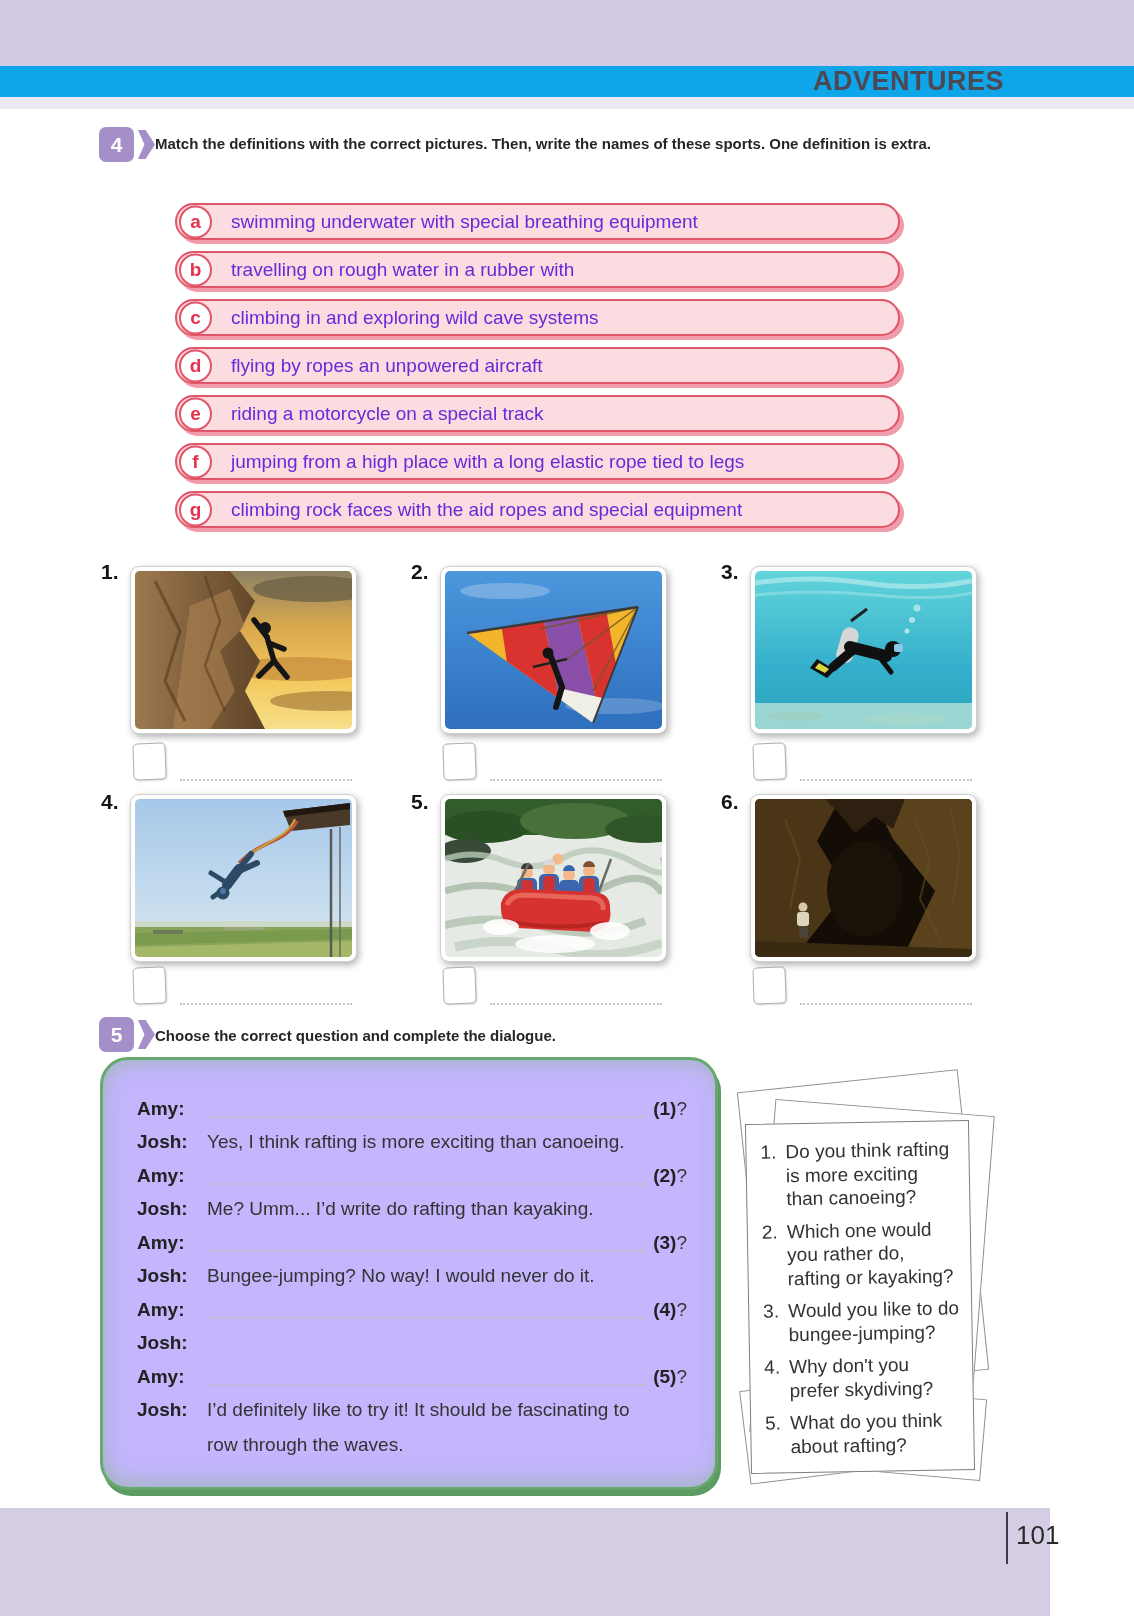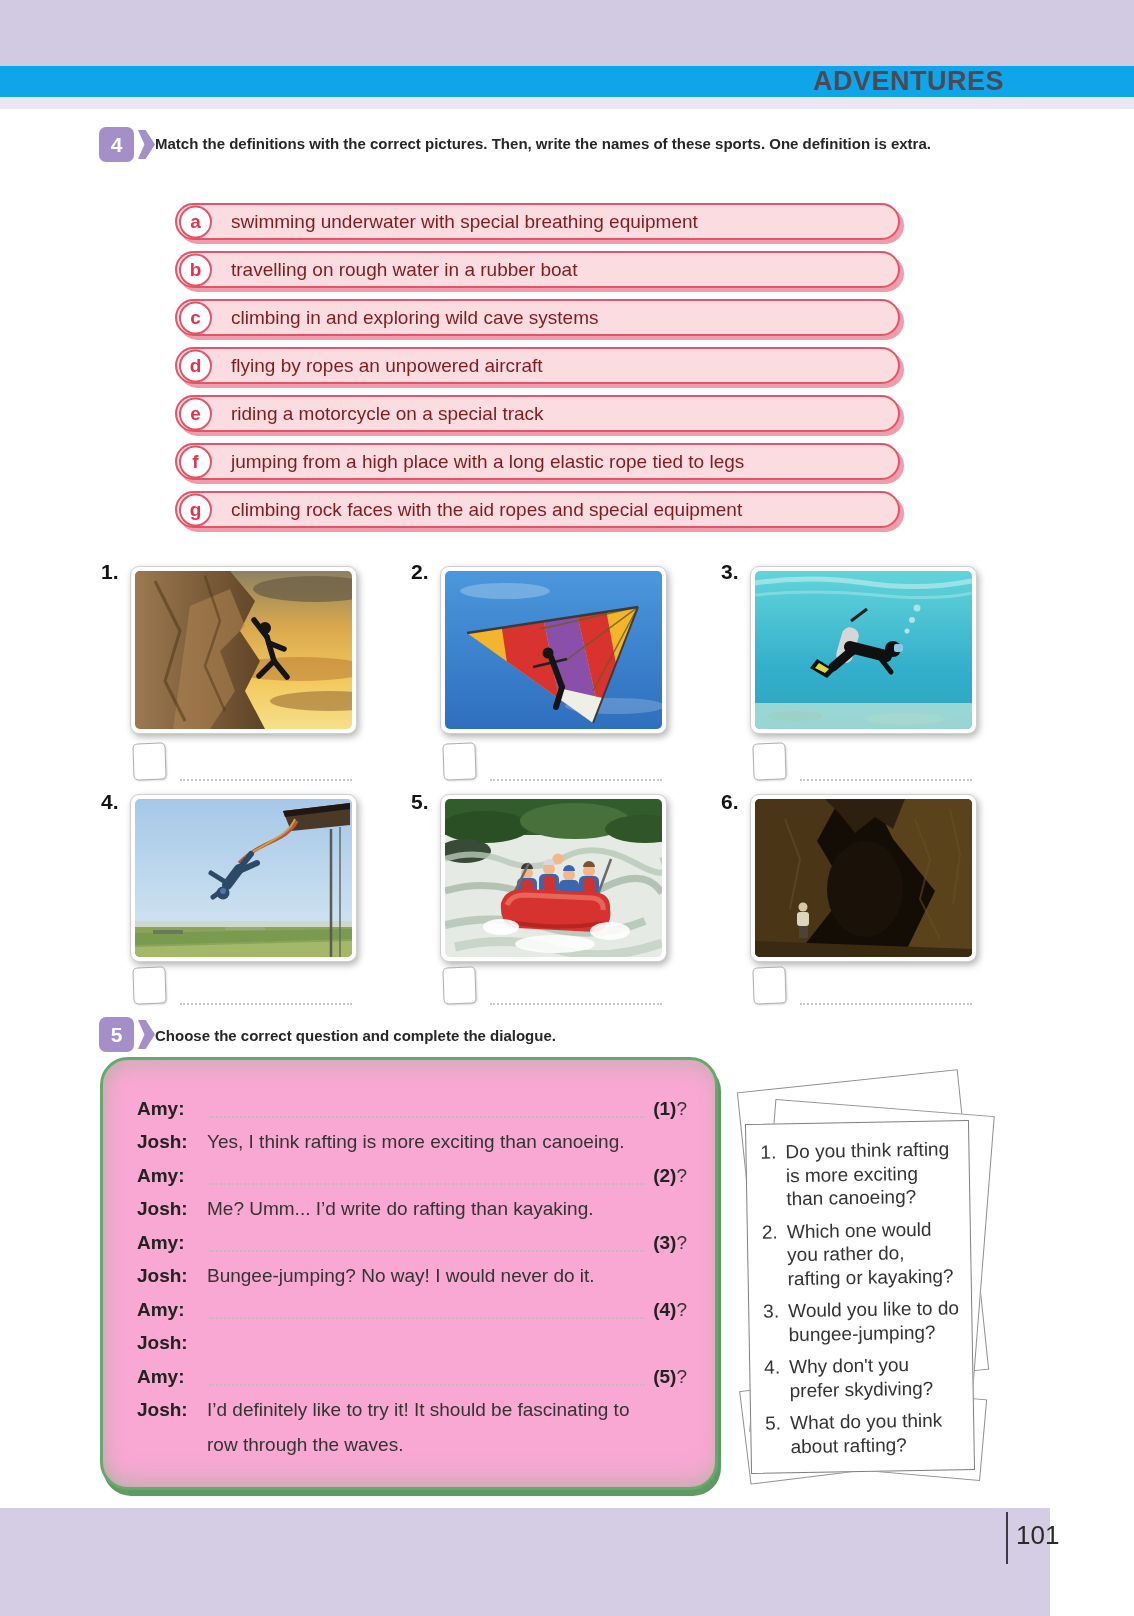--- a/index.html
+++ b/index.html
@@ -22,33 +22,33 @@
   .ex-heading{position:absolute;font-size:15px;font-weight:bold;color:#262626;line-height:29px;}
 
   
   .pills{position:absolute;left:175px;top:203px;width:725px;}
   .def-pill{position:relative;height:37px;background:#fbdce0;border:2px solid #e25568;border-radius:20px;
             box-shadow:4px 4px 0 #ef9cab;margin-bottom:11px;display:flex;align-items:center;
             padding-left:54px;box-sizing:border-box;}
   .def-letter{position:absolute;left:2px;top:50%;transform:translateY(-50%);width:33px;height:33px;
               background:#fff;border:2px solid #e25568;border-radius:50%;color:#e6314e;
               font-weight:bold;font-size:19px;display:flex;align-items:center;justify-content:center;box-sizing:border-box;}
-  .def-text{font-size:19px;color:#7f1d1d;}
+  .def-text{font-size:19px;color:#6d28d9;}
 
   
   .pic-num{position:absolute;font-size:21px;font-weight:bold;color:#141414;}
   .photo-frame{position:absolute;width:227px;height:168px;background:#fff;border:1px solid #cfcfcf;
                border-radius:9px;box-shadow:2px 3px 7px rgba(0,0,0,0.30);padding:4px;box-sizing:border-box;}
   .photo-frame svg{display:block;width:217px;height:158px;border-radius:5px;}
   .ans-box{position:absolute;width:33px;height:37px;background:#fff;border:1.5px solid #aeaeae;
            border-radius:5px;transform:rotate(-2deg);box-shadow:1px 1px 2px rgba(0,0,0,0.15);box-sizing:border-box;}
   .ans-line{position:absolute;width:172px;height:30px;border-bottom:2px dotted #c6c6c6;}
 
   
-  .dlg-box{position:absolute;left:100px;top:1057px;width:618px;height:433px;background:#f9a8d4;
+  .dlg-box{position:absolute;left:100px;top:1057px;width:618px;height:433px;background:#c4b5fd;
            border:3px solid #67a96c;border-radius:28px;box-shadow:3px 6px 0 #5c9c62,
            inset 0 14px 22px -10px rgba(130,185,130,0.40), inset 0 -16px 24px -12px rgba(130,185,130,0.50),
            inset 14px 0 22px -16px rgba(130,185,130,0.35);
            padding:36px 28px 0 34px;box-sizing:border-box;}
   .dlg-row{display:flex;align-items:flex-end;margin-bottom:9px;font-size:19px;line-height:24px;color:#333;}
   .dlg-speaker{width:70px;flex-shrink:0;font-weight:bold;color:#222;}
   .dlg-text{flex:1;}
   .dlg-blank{flex:1;height:20px;border-bottom:2px dotted #bcbcbc;margin:0 8px 3px 2px;}
   .dlg-num{font-weight:bold;color:#222;}
   .dlg-cont .dlg-text{margin-top:2px;}
@@ -88,21 +88,21 @@
   </div>
   <div class="ex-heading" style="left:155px;top:129px;width:835px;">Match the definitions with the correct pictures. Then, write the names of these sports. One definition is extra.</div>
 
   <div class="pills">
     <div class="def-pill">
       <span class="def-letter">a</span>
       <span class="def-text">swimming underwater with special breathing equipment</span>
     </div>
     <div class="def-pill">
       <span class="def-letter">b</span>
-      <span class="def-text">travelling on rough water in a rubber boat</span>
+      <span class="def-text">travelling on rough water in a rubber with</span>
     </div>
     <div class="def-pill">
       <span class="def-letter">c</span>
       <span class="def-text">climbing in and exploring wild cave systems</span>
     </div>
     <div class="def-pill">
       <span class="def-letter">d</span>
       <span class="def-text">flying by ropes an unpowered aircraft</span>
     </div>
     <div class="def-pill">

